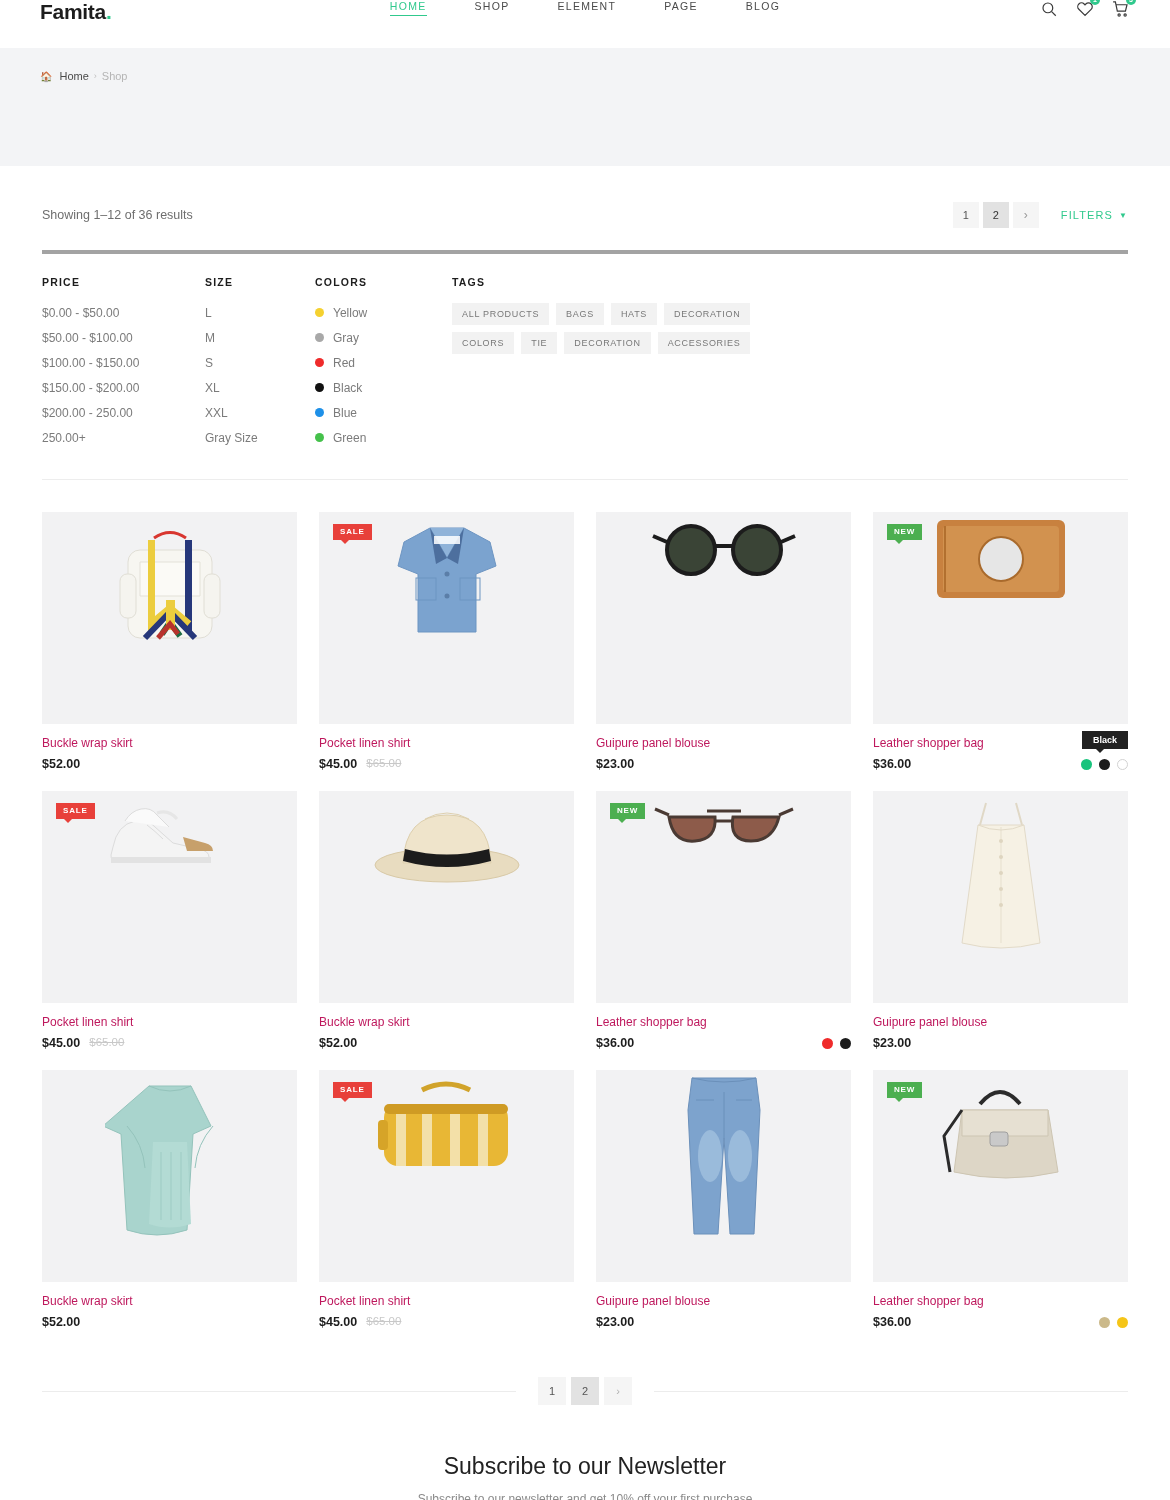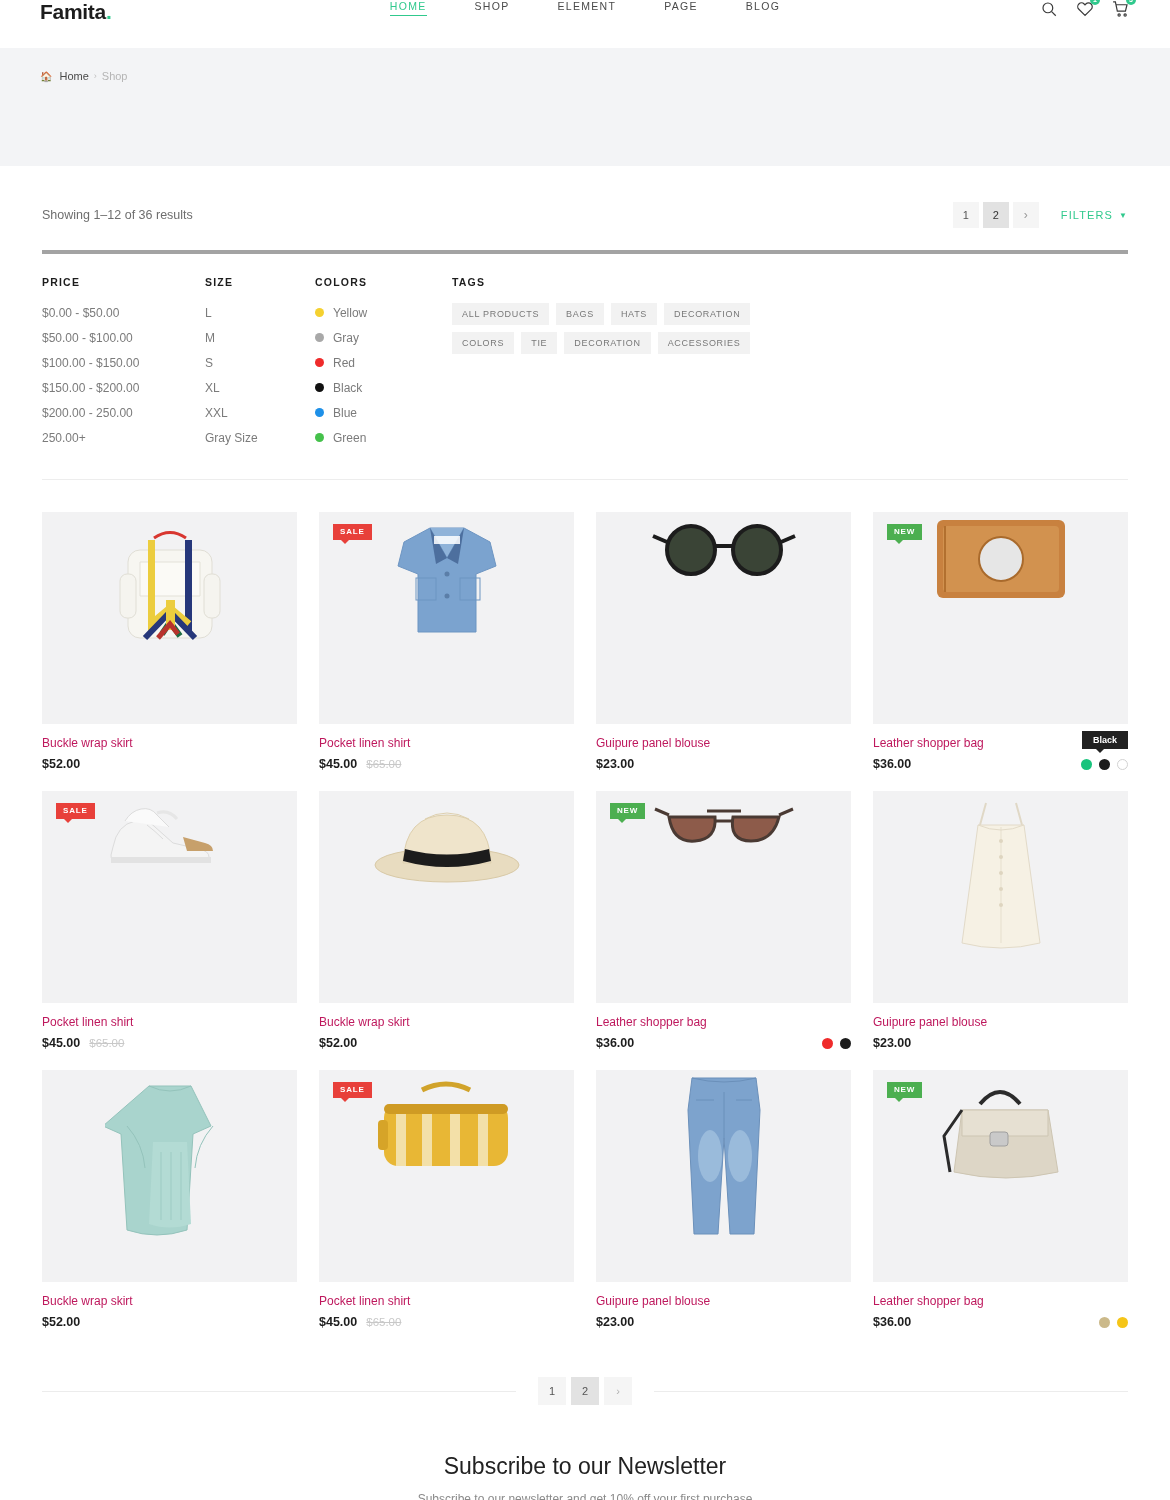--- a/index.html
+++ b/index.html
@@ -252,21 +252,21 @@
   .hover-bar svg { width: 15px; height: 15px; }
 
   .p-meta { padding-top: 12px; position: relative; }
   .p-name {
     font-size: 12px;
     color: #be185d;
     display: block;
     text-decoration: none;
     margin-bottom: 7px;
   }
-  .p-price-row { display: flex; align-items: center; gap: 9px; }
+  .p-price-row { display: flex; gap: 9px; }
   .p-price { font-size: 12.5px; font-weight: 700; color: #1d1d1d; }
   .p-old { font-size: 11.5px; color: #c8c8c8; text-decoration: line-through; }
   .p-colors {
     position: absolute;
     right: 0;
     bottom: 1px;
     display: flex;
     gap: 7px;
     align-items: center;
   }

